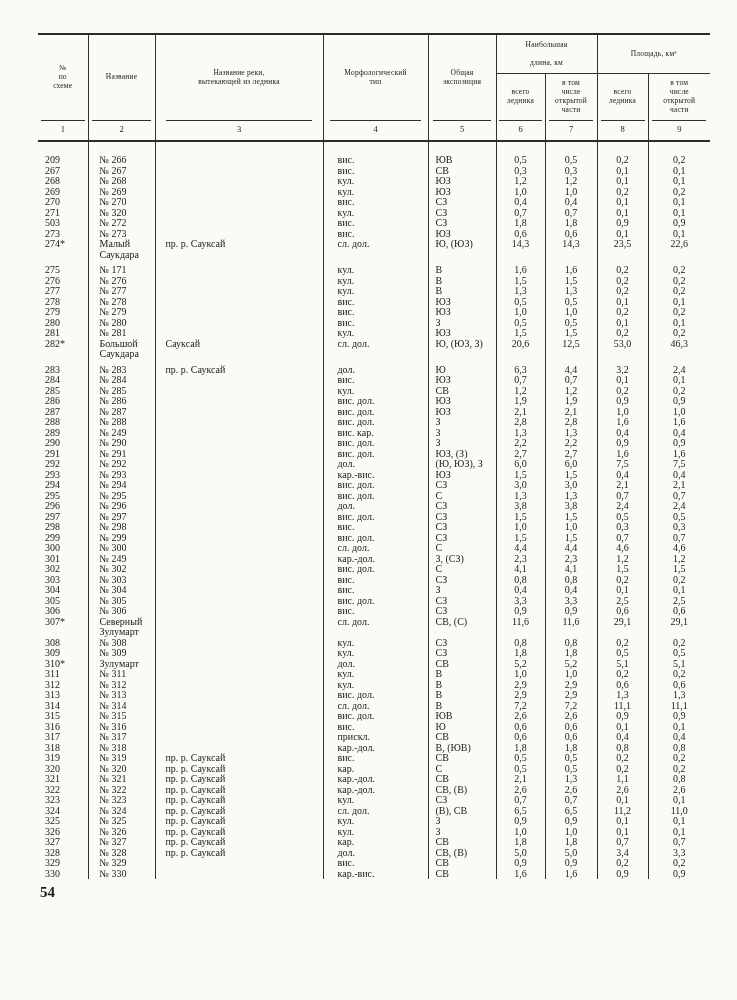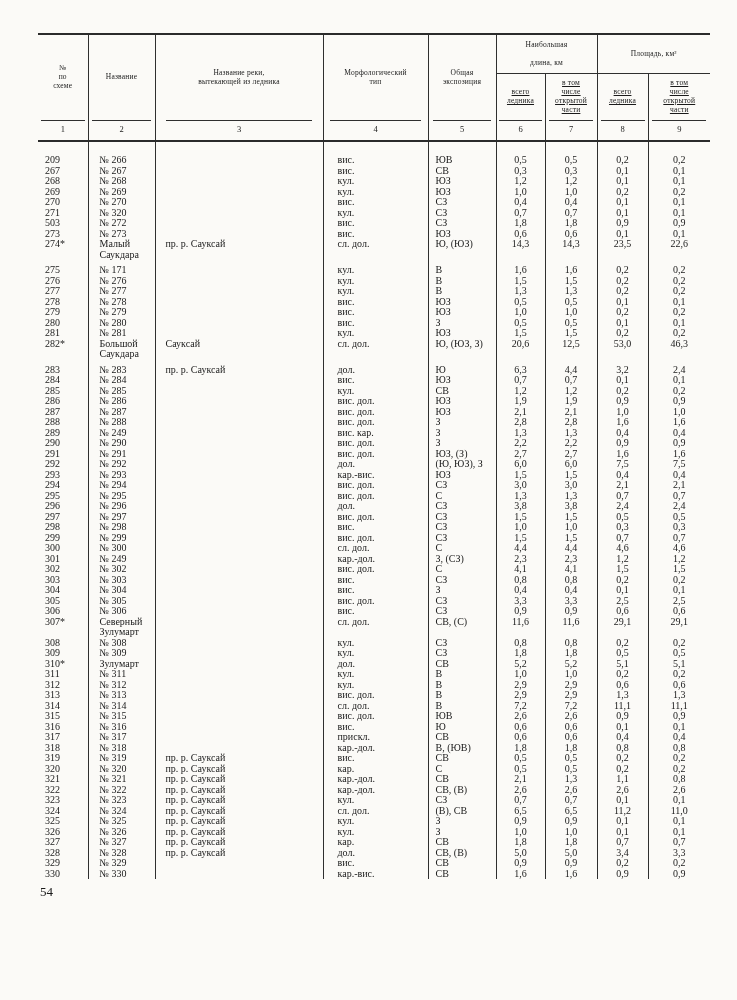--- a/index.html
+++ b/index.html
@@ -24,21 +24,21 @@
   .hc {
     font-size:7.5px; line-height:9px; text-align:center; vertical-align:middle;
     padding:2px 2px; white-space:pre-line; letter-spacing:0.2px;
   }
   .hg {
     font-size:7.5px; line-height:18px; text-align:center; vertical-align:middle;
     border-bottom:1px solid #2f2f2f; height:34px; white-space:pre-line; letter-spacing:0.2px;
   }
   .hs {
     font-size:7.5px; line-height:9px; text-align:center; vertical-align:middle;
-    height:40px; padding:2px 8px; white-space:pre-line; letter-spacing:0.2px;text-decoration:underline;
+    height:40px; padding:2px 8px; white-space:pre-line; letter-spacing:0.2px;
   }
   .numrow td {
     position:relative; height:20px; font-size:8.5px; text-align:center;
     vertical-align:middle; border-bottom:2.5px solid #2b2b2b;
   }
   .numrow td::before {
     content:""; position:absolute; top:2px; left:6%; width:88%;
     border-top:1px solid #2f2f2f;
   }
 
@@ -51,21 +51,21 @@
   tr.gap td { height:5px; }
   td.cnum  { padding-left:7px; }
   td.cname { padding-left:11px; white-space:pre-line; }
   td.criver{ padding-left:10px; }
   td.cmorph{ padding-left:14px; }
   td.cexp  { padding-left:7px; }
   td.val   { text-align:center; }
 
   .pagenum {
     position:absolute; left:40px; top:884px;
-    font-size:13px; color:#1a1a1a;
+    font-size:15px; color:#1a1a1a;font-weight:bold;
   }
 </style>
 </head>
 <body style="background: rgb(251, 250, 247); color: rgb(26, 26, 26);">
 
 <div class="page">
   <table class="tbl">
     <colgroup>
       <col style="width:50px">
         <col style="width:67px">

